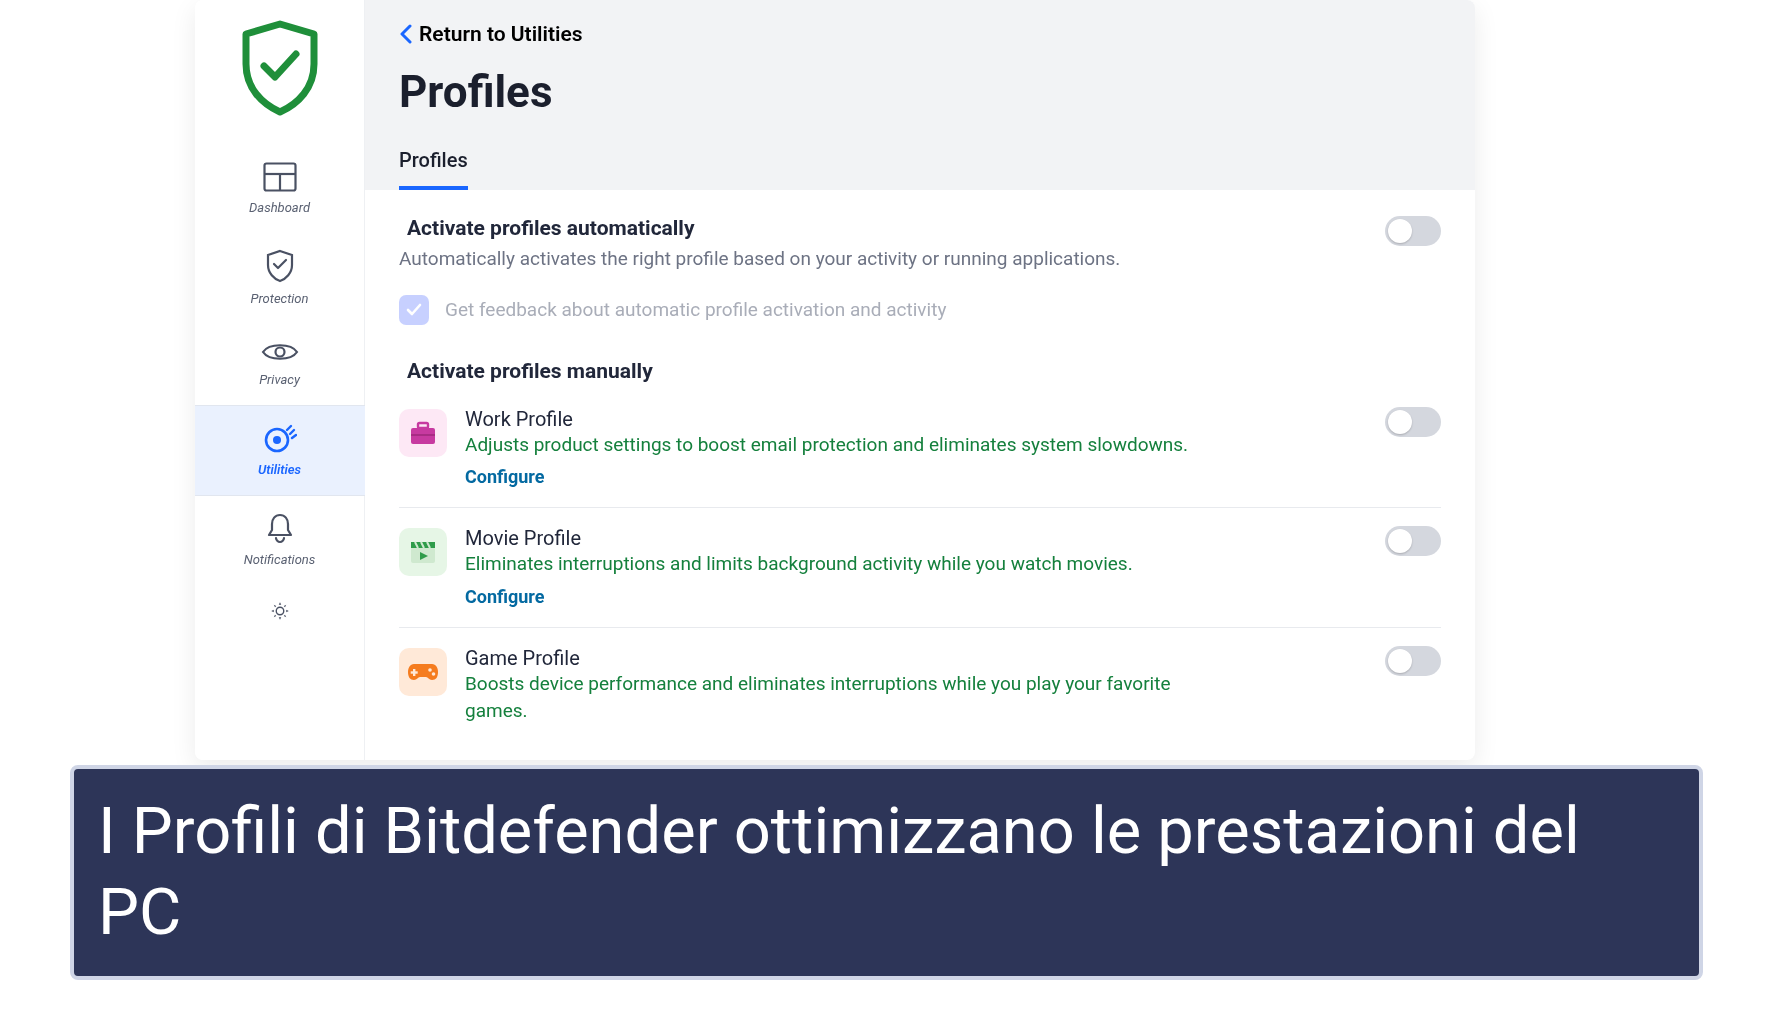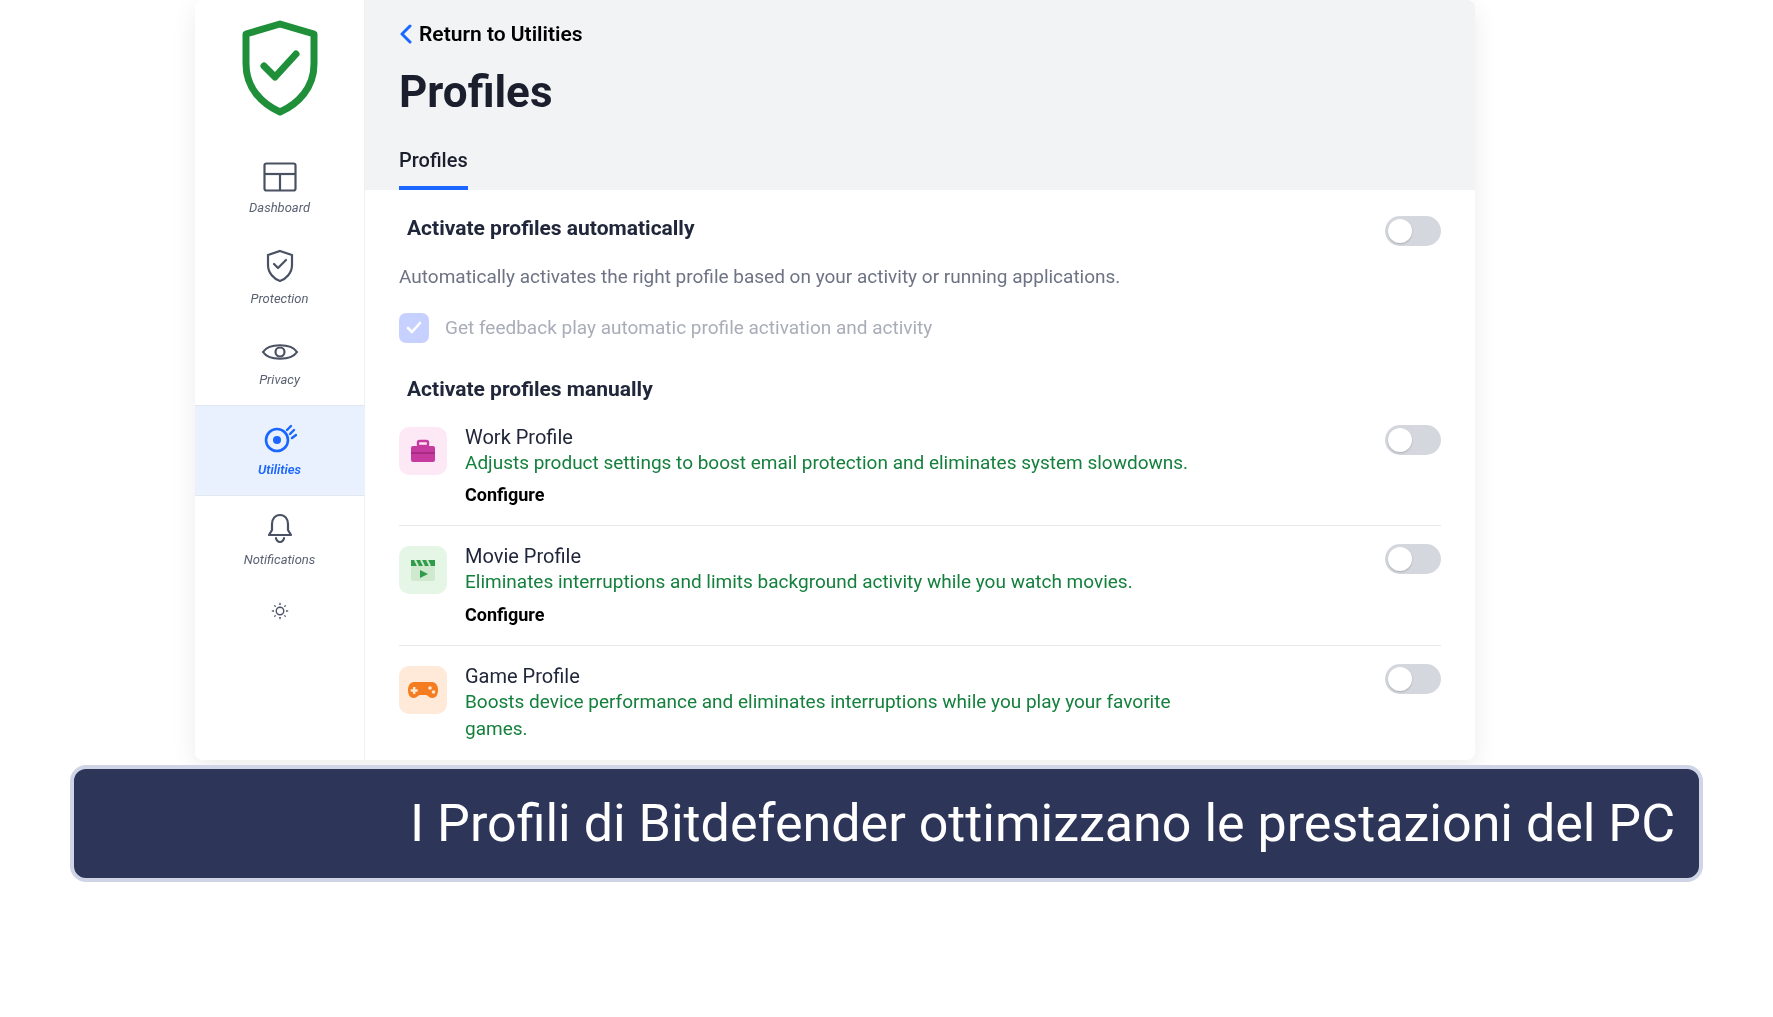--- a/index.html
+++ b/index.html
@@ -77,21 +77,21 @@
     color: #565b6b;
     padding-bottom: 14px;
     cursor: pointer;
     border-bottom: 4px solid transparent;
   }
   .tab.active { color: #1b1f2d; border-bottom-color: #1a66ff; font-weight: 500; }
 
   .main-body { padding: 26px 34px 12px 34px; overflow: auto; }
 
   .section-title { font-size: 21px; font-weight: 700; color: #21273a; margin-left: 8px; }
-  .section-sub { font-size: 19px; color: #6d7384; margin-top: 24px; line-height: 1.4; }
+  .section-sub { font-size: 19px; color: #6d7384; margin-top: 6px; line-height: 1.4; }
 
   .row-auto { display: flex; justify-content: space-between; align-items: flex-start; gap: 20px; }
 
   .toggle {
     width: 56px; height: 30px; border-radius: 999px;
     background: #d4d7de; position: relative; flex: 0 0 56px;
     cursor: pointer;
   }
   .toggle .knob {
     position: absolute; top: 3px; left: 3px;
@@ -115,32 +115,32 @@
   }
   .profile + .profile { border-top: 1px solid #e8eaee; }
   .profile-icon {
     width: 48px; height: 48px; border-radius: 10px;
     display: flex; align-items: center; justify-content: center;
     flex: 0 0 48px; margin-top: 2px;
   }
   .profile-main { flex: 1; min-width: 0; }
   .profile-title { font-size: 20px; font-weight: 400; color: #21273a; }
   .profile-desc { font-size: 19px; color: #15803d; line-height: 1.45; max-width: 760px; }
-  .configure { color: #000000; font-size: 18px; font-weight: 700; margin-top: 8px; cursor: pointer; }
+  .configure { color: #0369a1; font-size: 18px; font-weight: 700; margin-top: 8px; cursor: pointer; }
 
   .caption-banner {
     position: absolute;
     left: 70px; right: 70px;
     top: 765px;
     background: #2d3558;
     border: 4px solid #cfd5e6;
-    border-radius: 16px;
+    border-radius: 8px;
     color: #fff;
-    text-align: right;
-    font-size: 52px;
+    text-align: left;
+    font-size: 65px;
     line-height: 1.25;
     padding: 22px 24px;
   }
 </style>
 </head>
 <body>
 
 <div class="app">
 
   <div class="sidebar">
@@ -240,21 +240,21 @@
           <div class="knob"></div>
         </div>
       </div>
 
       <div class="feedback-row">
         <div class="checkbox disabled">
           <svg width="18" height="18" viewBox="0 0 18 18">
             <path d="M3 9 L7 13 L15 4" fill="none" stroke="#ffffff" stroke-width="2.6" stroke-linecap="round" stroke-linejoin="round"></path>
           </svg>
         </div>
-        <div class="feedback-label">Get feedback play automatic profile activation and activity</div>
+        <div class="feedback-label">Get feedback about automatic profile activation and activity</div>
       </div>
 
       <div class="section-title" style="margin-bottom:6px">Activate profiles manually</div>
 
       <div class="profile-list">
 
         <div class="profile">
           <div class="profile-icon" style="background:#fde8f5">
             <svg width="30" height="28" viewBox="0 0 30 28">
               <rect x="3" y="9" width="24" height="16" rx="2" fill="#c73aa0"></rect>

